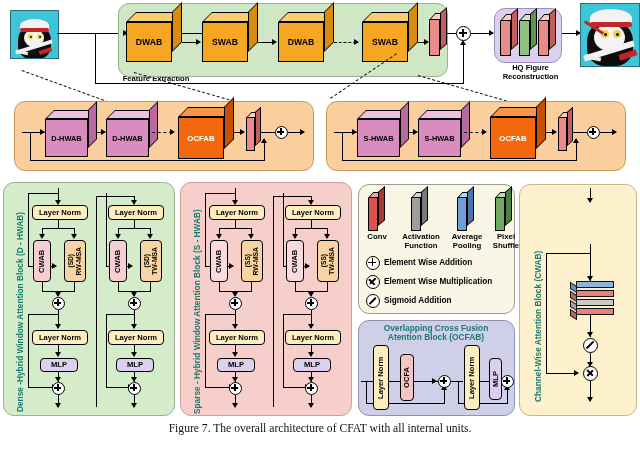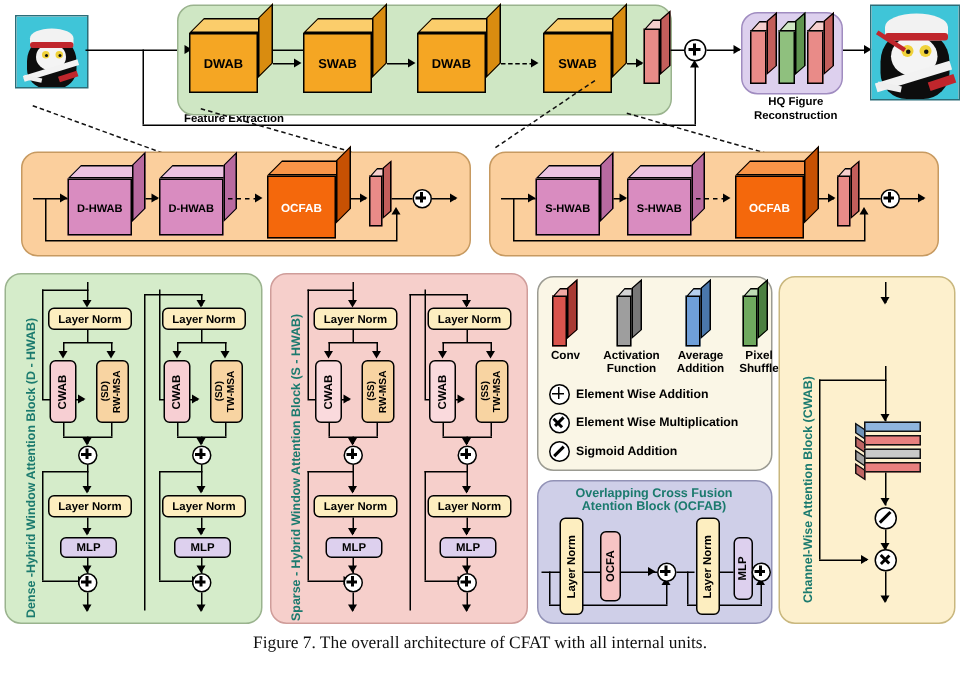--- a/index.html
+++ b/index.html
@@ -598,21 +598,21 @@
 
   <div class="plate" style="left:457px;top:192px;width:17px;height:40px;">
     <div class="pf" style="left:0;top:5px;width:10px;height:34px;background:#6f9fd8;"></div>
     <div class="pt" style="left:0;top:0;width:10px;height:6px;background:#b7d0ee;
          transform:skewX(-42deg);transform-origin:left bottom;"></div>
     <div class="ps" style="left:10px;top:0;width:7px;height:34px;background:#4a77ab;
          transform:skewY(-41deg);transform-origin:left top;"></div>
   </div>
   <div class="lbl-c" style="left:444px;top:233px;width:46px;font-size:7.8px;">
     <span>Average</span><br>
-    <span>Addition</span>
+    <span>Pooling</span>
   </div>
 
   <div class="plate" style="left:495px;top:192px;width:17px;height:40px;">
     <div class="pf" style="left:0;top:5px;width:10px;height:34px;background:#6faa5e;"></div>
     <div class="pt" style="left:0;top:0;width:10px;height:6px;background:#bfdcb4;
          transform:skewX(-42deg);transform-origin:left bottom;"></div>
     <div class="ps" style="left:10px;top:0;width:7px;height:34px;background:#4c8040;
          transform:skewY(-41deg);transform-origin:left top;"></div>
   </div>
   <div class="lbl-c" style="left:486px;top:233px;width:40px;font-size:7.8px;">

